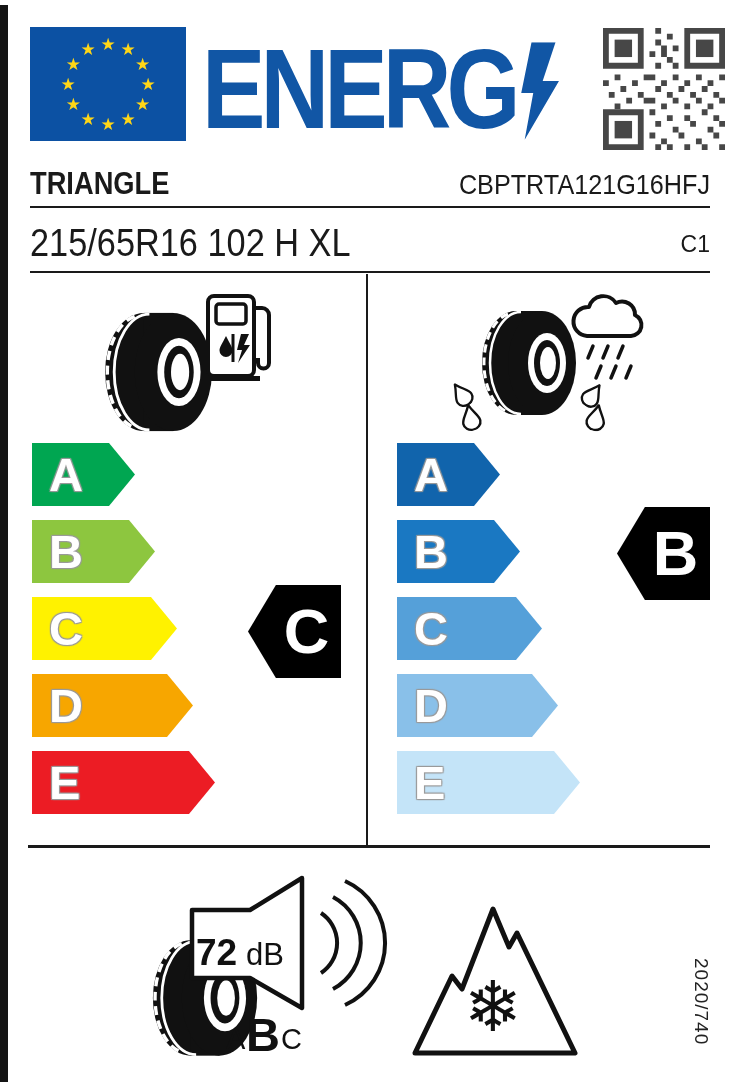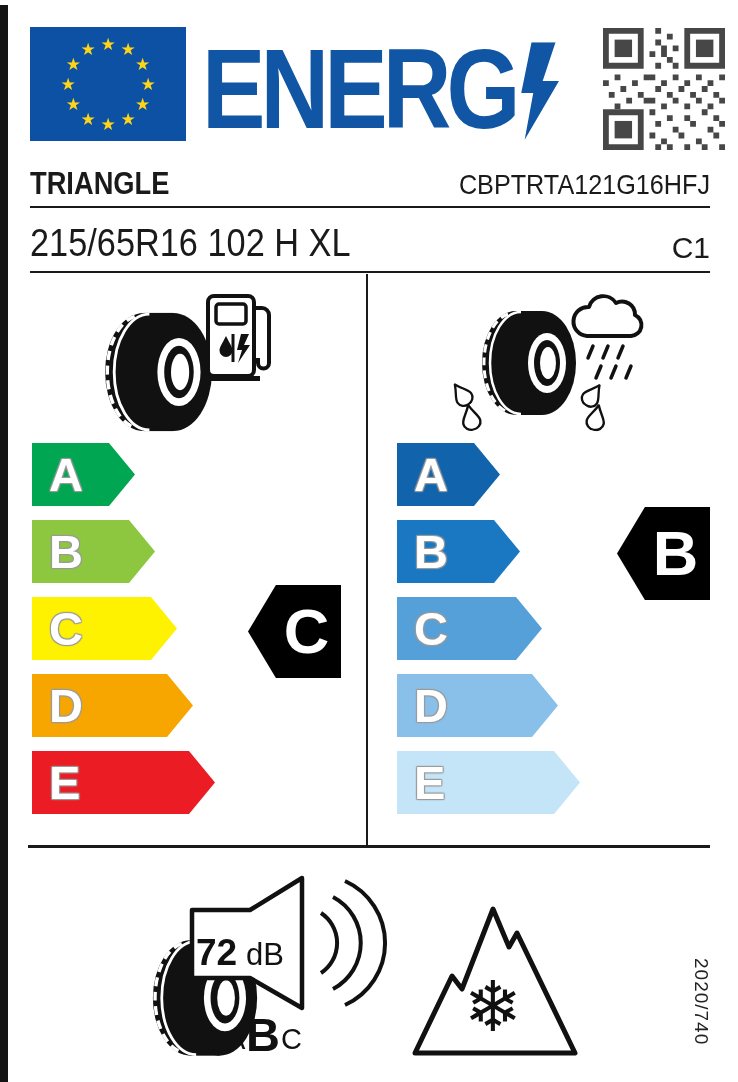--- a/index.html
+++ b/index.html
@@ -15,21 +15,21 @@
   .energy-logo{left:202px;top:40px;width:400px;height:104px;display:flex;align-items:flex-start;
     transform:scale(0.98,1.16);transform-origin:top left;}
   .energy-logo .txt{font-size:97px;font-weight:700;line-height:86px;letter-spacing:-5px;color:#1156A5;}
   .bolt{margin-left:4px;margin-top:2px;}
   .qr{left:601px;top:28px;width:126px;height:122px;}
   
   .brand{left:30px;top:166px;font-size:31px;font-weight:700;transform:scaleX(0.88);transform-origin:left;}
   .label-code{right:28px;top:169px;font-size:28px;transform:scaleX(0.9);transform-origin:right;}
   .rule1{left:30px;top:206px;width:680px;height:2px;background:#1a1a1a;}
   .tire-size{left:30px;top:221px;font-size:39px;transform:scaleX(0.88);transform-origin:left;}
-  .tire-class{right:28px;top:231px;font-size:30px;}
+  .tire-class{right:28px;top:231px;font-size:23px;}
   .rule2{left:30px;top:271px;width:680px;height:2px;background:#1a1a1a;}
   .divider-v{left:366px;top:274px;width:2px;height:572px;background:#1a1a1a;}
   .rule3{left:28px;top:845px;width:682px;height:3px;background:#1a1a1a;}
   
   .fuel-picto{left:56px;top:292px;}
   .wet-picto{left:452px;top:288px;}
   .noise-picto{left:125px;top:865px;}
   .snow-picto{left:405px;top:893px;}
   
   .srow{height:63px;display:flex;align-items:center;

